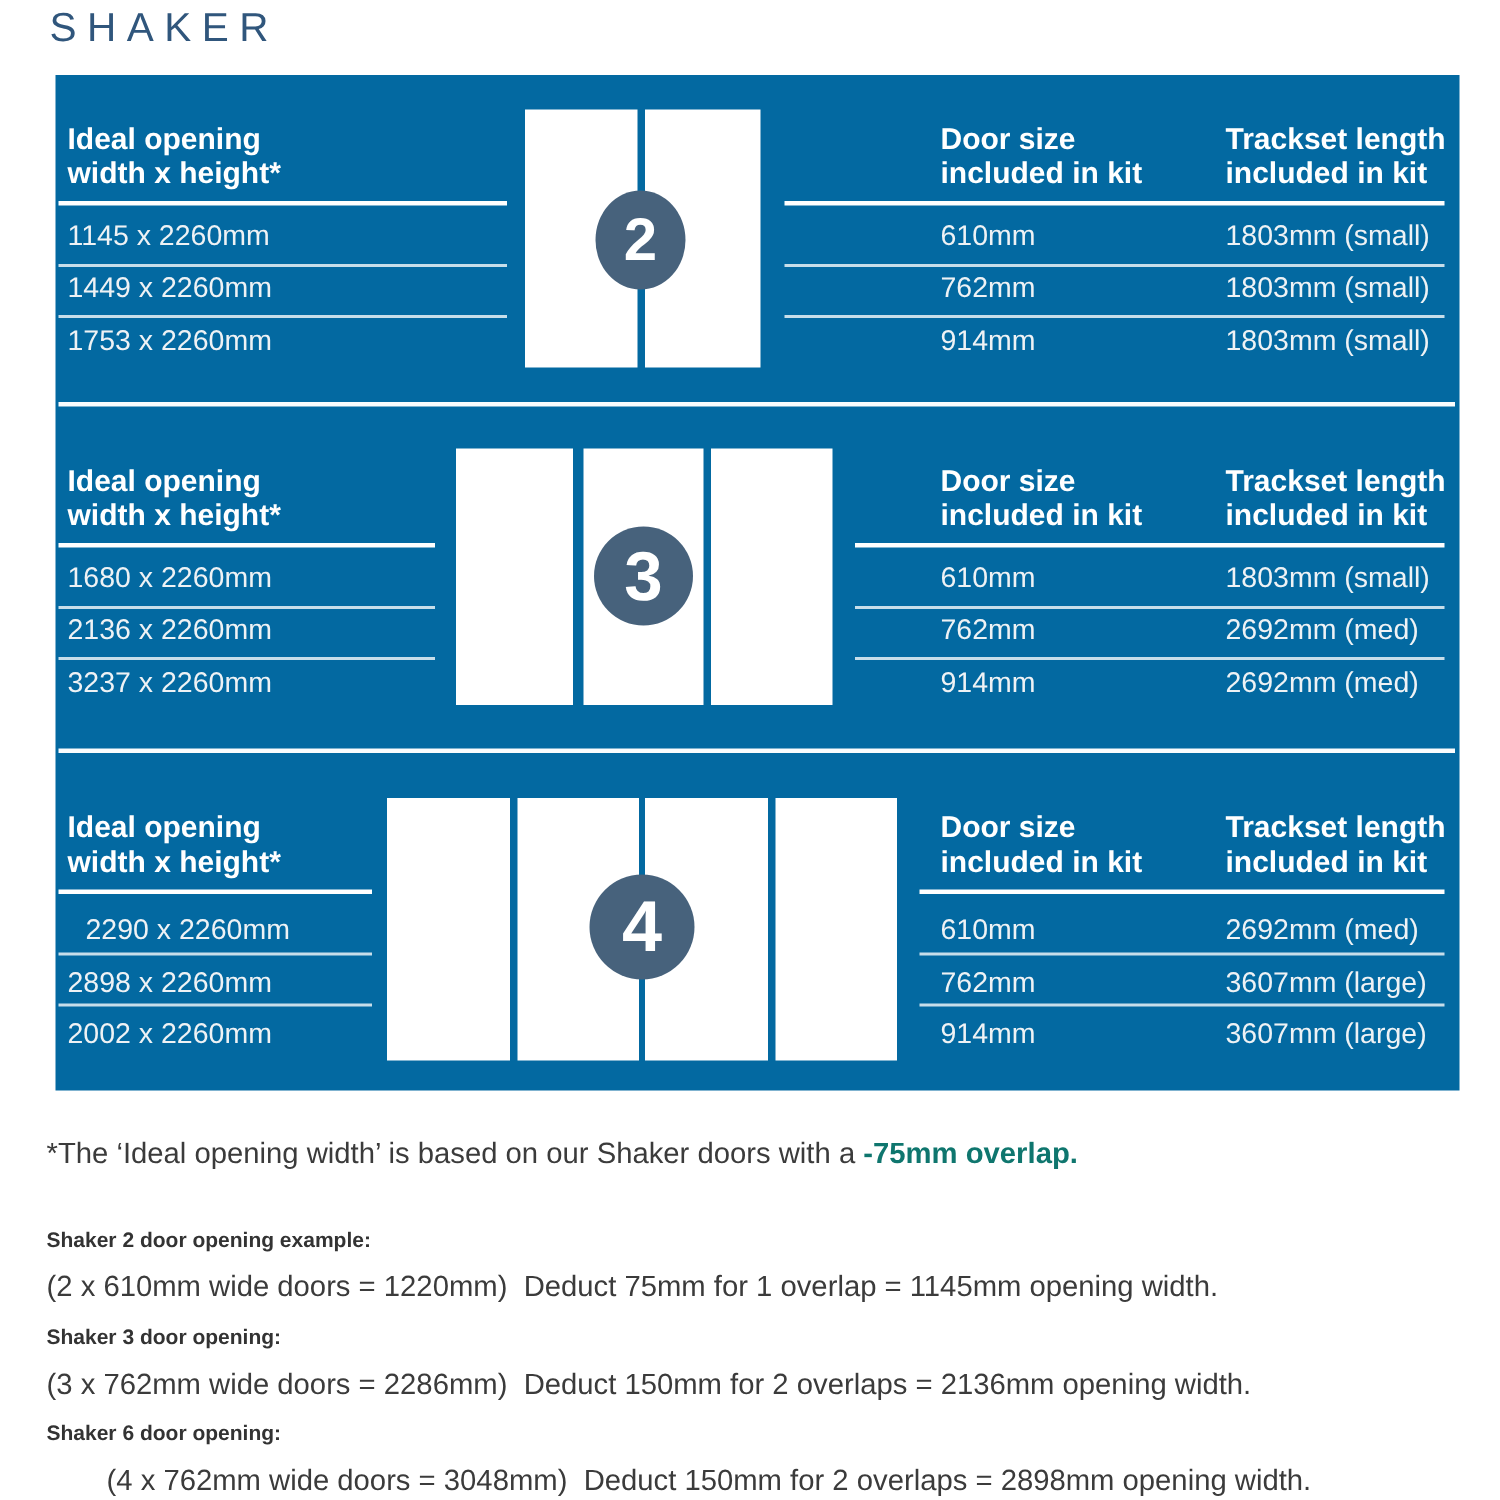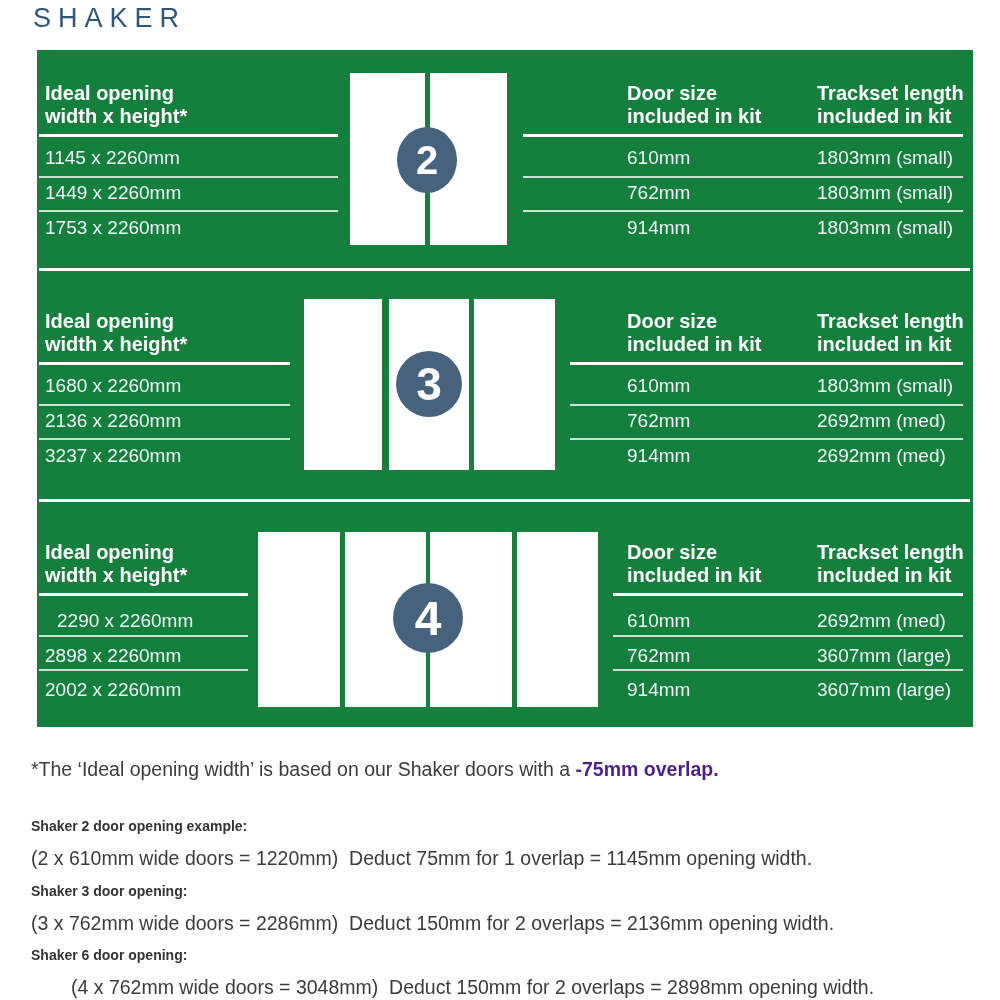--- a/index.html
+++ b/index.html
@@ -8,36 +8,36 @@
     font-family:"Liberation Sans","DejaVu Sans",sans-serif;
     -webkit-font-smoothing:antialiased;
   }
   .abs{position:absolute;}
   .title{
     position:absolute;left:33px;top:3px;margin:0;
     font-size:27px;font-weight:normal;letter-spacing:7px;color:#30567C;
   }
   .panel{
     position:absolute;left:37px;top:50px;width:936px;height:677px;
-    background:#15803d;
+    background:#0369a1;
   }
   .hdr{color:#FFFFFF;font-weight:bold;font-size:20px;line-height:23px;}
   .hdr span{display:block;}
   .val{color:#EEF2F5;font-size:19px;line-height:20px;font-weight:normal;}
   .rule-thick{background:#FFFFFF;height:3px;}
   .rule-thin{background:rgba(255,255,255,0.78);height:2px;}
   .divider{background:#FAFCFD;height:3px;}
   .door{background:#FFFFFF;position:absolute;}
   .badge{
     position:absolute;background:#47627C;border-radius:50%;
     color:#FFFFFF;font-weight:bold;display:flex;align-items:center;justify-content:center;
   }
   .foot,.ex-body{font-size:19.5px;color:#3B3B3B;white-space:pre-wrap;margin:0;position:absolute;left:31px;}
   .ex-head{font-size:14px;font-weight:bold;color:#333333;margin:0;position:absolute;left:31px;}
-  .foot b{color:#4c1d95;}
+  .foot b{color:#0f766e;}
 </style>
 </head>
 <body>
 
 <h1 class="title">SHAKER</h1>
 
 <div class="panel">
 
   <div>
     <div class="abs hdr" style="left:8px;top:32px;">

